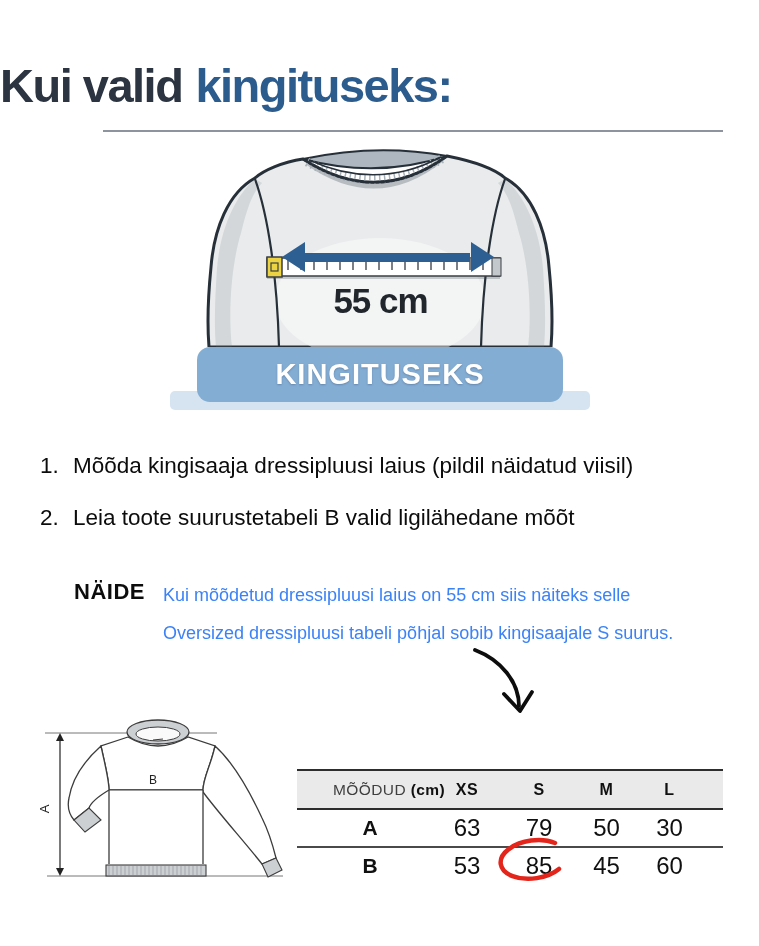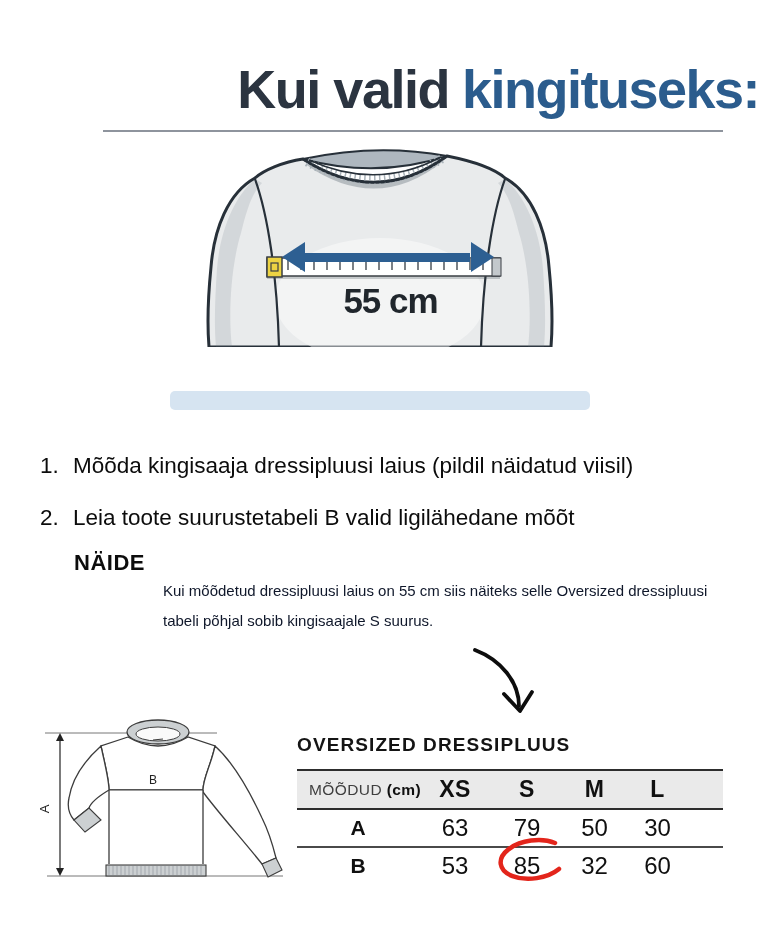--- a/index.html
+++ b/index.html
@@ -1,55 +1,55 @@
 <!DOCTYPE html>
 <html><head>
 <meta charset="utf-8">
 <style>
   html,body{margin:0;padding:0;background:#fff;}
   #canvas{position:relative;width:759px;height:946px;background:#ffffff;overflow:hidden;
           font-family:"Liberation Sans","DejaVu Sans",sans-serif;color:#111;}
 
-  .main-title{position:absolute;top:58px;left:0;width:100%;text-align:right;
-              font-size:54px;font-weight:bold;letter-spacing:-1.5px;white-space:nowrap;}
+  .main-title{position:absolute;top:58px;left:0;width:100%;text-align:left;
+              font-size:47px;font-weight:bold;letter-spacing:-1.5px;white-space:nowrap;}
   .t-dark{color:#2b3440;}
   .t-blue{color:#2b5c8d;margin-left:13px;}
   .title-rule{position:absolute;top:130px;left:103px;width:620px;height:2px;background:#8e949d;}
 
   .hero-svg{position:absolute;left:198px;top:145px;z-index:1;}
-  .measure-label{position:absolute;left:208px;top:281px;width:365px;text-align:center;
+  .measure-label{position:absolute;left:198px;top:281px;width:365px;text-align:center;
                  font-size:35px;font-weight:bold;letter-spacing:-1px;color:#20262c;z-index:3;}
   .badge{position:absolute;left:197px;top:347px;width:366px;height:55px;background:#84add4;
          border-radius:13px;display:flex;align-items:center;justify-content:center;
          font-size:29px;font-weight:bold;color:#ffffff;letter-spacing:1px;
          text-shadow:0 1px 2px rgba(30,50,80,.3);z-index:2;}
   .badge-strip{position:absolute;left:170px;top:391px;width:420px;height:19px;
                background:#d6e4f1;border-radius:5px;z-index:0;}
 
   .step{position:absolute;left:40px;display:flex;font-size:22.5px;color:#0c0c0c;white-space:nowrap;}
   .step .num{width:33px;flex:none;}
   .s1{top:453px;} .s2{top:505px;}
 
-  .ex-label{position:absolute;left:74px;top:550px;font-size:22px;font-weight:bold;letter-spacing:.5px;color:#0c0c0c;}
-  .ex-text{position:absolute;left:163px;top:576px;width:545px;font-size:15px;line-height:30px;color:#0f172a;}
+  .ex-label{position:absolute;left:74px;top:579px;font-size:22px;font-weight:bold;letter-spacing:.5px;color:#0c0c0c;}
+  .ex-text{position:absolute;left:163px;top:576px;width:545px;font-size:18px;line-height:38px;color:#3b82f6;}
 
   .curve-arrow{position:absolute;left:463px;top:644px;}
   .diagram-svg{position:absolute;left:25px;top:710px;}
 
   .table-title{position:absolute;left:297px;top:734px;font-size:19px;font-weight:bold;
                letter-spacing:1.1px;color:#141414;white-space:nowrap;}
   .size-table{position:absolute;left:297px;top:769px;width:426px;}
   .row{display:grid;grid-template-columns:122px 72px 72px 63px 63px 34px;height:36px;align-items:center;}
   .row.header{background:#eaeaea;border-top:2.5px solid #2d2d2d;border-bottom:2.5px solid #2d2d2d;height:37px;}
   .row.a{border-bottom:2px solid #4a4a4a;}
-  .cell{text-align:center;font-size:24px;color:#101010;}
+  .cell{text-align:center;font-size:24px;color:#101010;margin-left:24px;}
   .cell.label{font-weight:bold;font-size:21px;}
   .cell.m{text-align:left;padding-left:12px;font-size:15.5px;color:#3f3f3f;letter-spacing:.4px;white-space:nowrap;}
   .cell.m b{color:#101010;}
-  .cell.size{font-weight:bold;font-size:23px;letter-spacing:.5px;}
+  .cell.size{font-weight:bold;font-size:16px;letter-spacing:.5px;}
   .red-ellipse{position:absolute;left:489px;top:835px;z-index:2;}
 </style>
 </head>
 <body>
 
 <div id="canvas">
 
   <div class="main-title">
     <span class="t-dark">Kui valid</span><span class="t-blue">kingituseks:</span>
   </div>
@@ -80,20 +80,21 @@
     <rect x="73" y="118" width="7" height="8" fill="none" stroke="#3a3f44" stroke-width="1.2"></rect>
     <rect x="294" y="113" width="9" height="18" fill="#c3c8cc" stroke="#3a3f44" stroke-width="1"></rect>
 
     <g>
       <rect x="100" y="108" width="172" height="9" fill="#2d5f92"></rect>
       <polygon points="84,112 107,97 107,127" fill="#2d5f92"></polygon>
       <polygon points="296,112 273,97 273,127" fill="#2d5f92"></polygon>
     </g>
   </svg>
   <div class="measure-label">55 cm</div>
+  <div class="badge">KINGITUSEKS</div>
 
   <div class="step s1">
     <span class="num">1.</span>
     <span>Mõõda kingisaaja dressipluusi laius (pildil näidatud viisil)</span>
   </div>
   <div class="step s2">
     <span class="num">2.</span>
     <span>Leia toote suurustetabeli B valid ligilähedane mõõt</span>
   </div>
 
@@ -129,21 +130,20 @@
 
     <rect x="84" y="80" width="94" height="74" fill="#ffffff"></rect>
     <path d="M84 80 L84 154 M178 80 L178 154" stroke="#3c3c3c" stroke-width="1.3" fill="none"></path>
     <line x1="84" y1="80" x2="178" y2="80" stroke="#3c3c3c" stroke-width="1"></line>
     <text x="128" y="74" font-size="12" fill="#222" text-anchor="middle">B</text>
 
     <rect x="81" y="155" width="100" height="11" fill="#ccd0d2" stroke="#3c3c3c" stroke-width="1.1"></rect>
     <path d="M84 156V165M88 156V165M92 156V165M96 156V165M100 156V165M104 156V165M108 156V165M112 156V165M116 156V165M120 156V165M124 156V165M128 156V165M132 156V165M136 156V165M140 156V165M144 156V165M148 156V165M152 156V165M156 156V165M160 156V165M164 156V165M168 156V165M172 156V165M176 156V165" stroke="#9aa0a4" stroke-width="0.8"></path>
   </svg>
 
-  <div class="table-title">OVERSIZED DRESSIPLUUS</div>
   <div class="size-table">
     <div class="row header">
       <div class="cell m"><span>MÕÕDUD</span>&nbsp;<b>(cm)</b></div>
       <div class="cell size">XS</div>
       <div class="cell size">S</div>
       <div class="cell size">M</div>
       <div class="cell size">L</div>
       <div class="cell"></div>
     </div>
     <div class="row a">
@@ -151,21 +151,21 @@
       <div class="cell">63</div>
       <div class="cell">79</div>
       <div class="cell">50</div>
       <div class="cell">30</div>
       <div class="cell"></div>
     </div>
     <div class="row">
       <div class="cell label">B</div>
       <div class="cell">53</div>
       <div class="cell">85</div>
-      <div class="cell">32</div>
+      <div class="cell">45</div>
       <div class="cell">60</div>
       <div class="cell"></div>
     </div>
   </div>
 
   <svg class="red-ellipse" width="82" height="50" viewBox="0 0 82 50">
     <path d="M66 8 A33 19 -8 1 0 70 34" fill="none" stroke="#e3251b" stroke-width="4.5" stroke-linecap="round"></path>
   </svg>
 
 </div>

